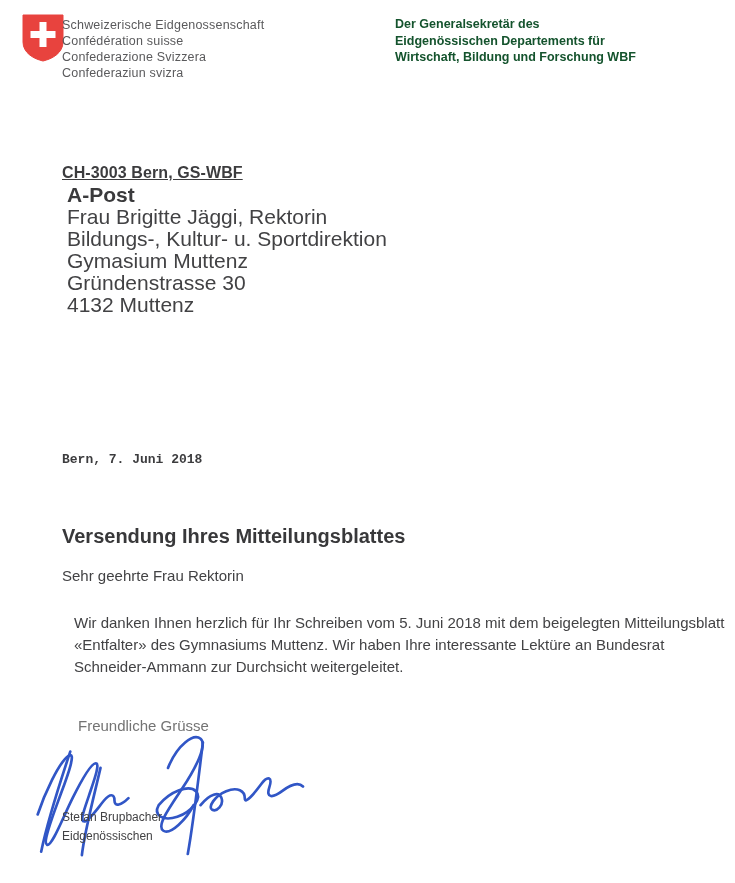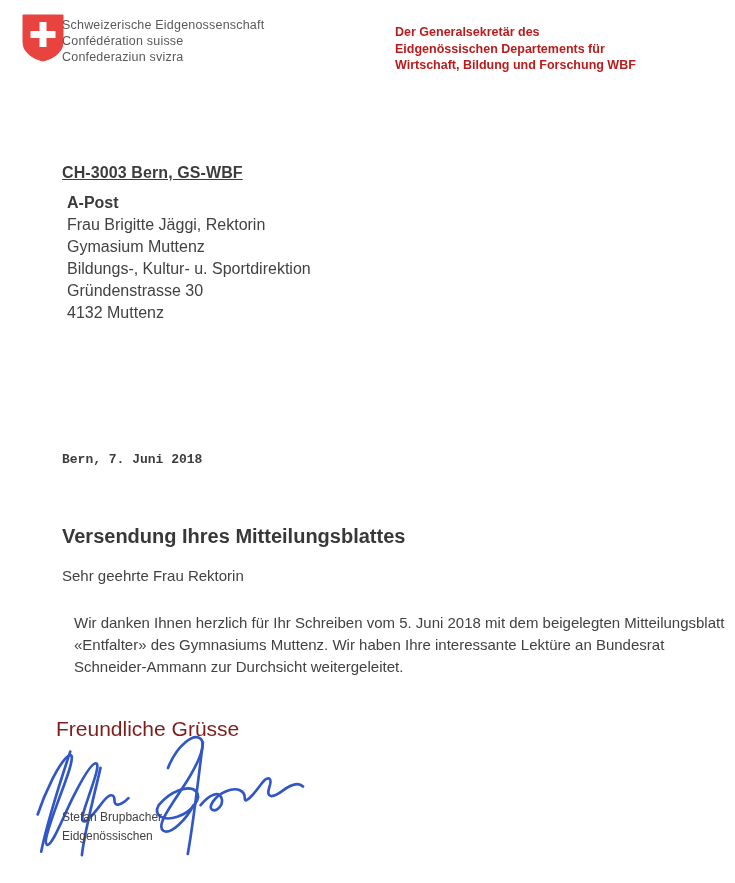--- a/index.html
+++ b/index.html
@@ -7,64 +7,65 @@
     position:relative;
     width:735px;height:883px;
     background:#ffffff;
     font-family:"Liberation Sans", sans-serif;
     color:#414143;
     overflow:hidden;
   }
   .abs{position:absolute;}
   
   .fed-lines{left:62px;top:17px;font-size:12.5px;line-height:16px;color:#5a5a5c;letter-spacing:.2px;}
-  .sender-block{left:395px;top:16px;font-size:12.5px;line-height:16.5px;font-weight:bold;color:#b91c1c;margin-top:8px;}
+  .sender-block{left:395px;top:16px;font-size:12.5px;line-height:16.5px;font-weight:bold;color:#14532d;}
   
   .return-line{left:62px;top:164px;font-size:16px;font-weight:bold;color:#3c3c3e;text-decoration:underline;letter-spacing:.1px;}
-  .addr-block{left:67px;top:192px;font-size:16px;line-height:22px;color:#424244;}
+  .addr-block{left:67px;top:184px;font-size:21px;line-height:22px;color:#424244;}
   .addr-block .bold{font-weight:bold;color:#3a3a3c;}
   .date-line{left:62px;top:452px;font-size:13px;font-weight:bold;color:#3c3c3e;font-family:Liberation Mono, monospace;}
   .subject{left:62px;top:525px;font-size:20px;font-weight:bold;color:#38383a;}
   .salutation{left:62px;top:567px;font-size:15px;color:#424244;}
   .body-par{left:62px;top:600px;width:666px;font-size:15px;line-height:22px;color:#424244;margin:12px;}
-  .closing{left:56px;top:717px;font-size:21px;color:#7f1d1d;}
+  .closing{left:78px;top:717px;font-size:15px;color:#737373;}
   .sig-svg{left:28px;top:733px;}
   .sig-name{left:62px;top:808px;font-size:12px;line-height:19px;color:#424244;}
   .logo{left:22px;top:14px;}
 </style>
 </head>
 <body>
 
 <div class="page">
 
   <svg class="abs logo" width="42" height="48" viewBox="0 0 42 48">
     <path d="M1 1 H41 V28 C41 39 30 45 21 47 C12 45 1 39 1 28 Z" fill="#e8433e" stroke="#e8433e"></path>
     <rect x="17.5" y="8" width="7" height="25" fill="#ffffff"></rect>
     <rect x="8.5" y="17" width="25" height="7" fill="#ffffff"></rect>
   </svg>
 
   <div class="abs fed-lines">
     <div>Schweizerische Eidgenossenschaft</div>
     <div>Confédération suisse</div>
+    <div>Confederazione Svizzera</div>
     <div>Confederaziun svizra</div>
   </div>
 
   <div class="abs sender-block">
     <div>Der Generalsekretär des</div>
     <div>Eidgenössischen Departements für</div>
     <div>Wirtschaft, Bildung und Forschung WBF</div>
   </div>
 
   <div class="abs return-line">CH-3003 Bern, GS-WBF</div>
 
   <div class="abs addr-block">
     <div class="bold">A-Post</div>
     <div>Frau Brigitte Jäggi, Rektorin</div>
+    <div>Bildungs-, Kultur- u. Sportdirektion</div>
     <div>Gymasium Muttenz</div>
-    <div>Bildungs-, Kultur- u. Sportdirektion</div>
     <div>Gründenstrasse 30</div>
     <div>4132 Muttenz</div>
   </div>
 
   <div class="abs date-line">Bern, 7. Juni 2018</div>
 
   <div class="abs subject">Versendung Ihres Mitteilungsblattes</div>
 
   <div class="abs salutation">Sehr geehrte Frau Rektorin</div>
 

